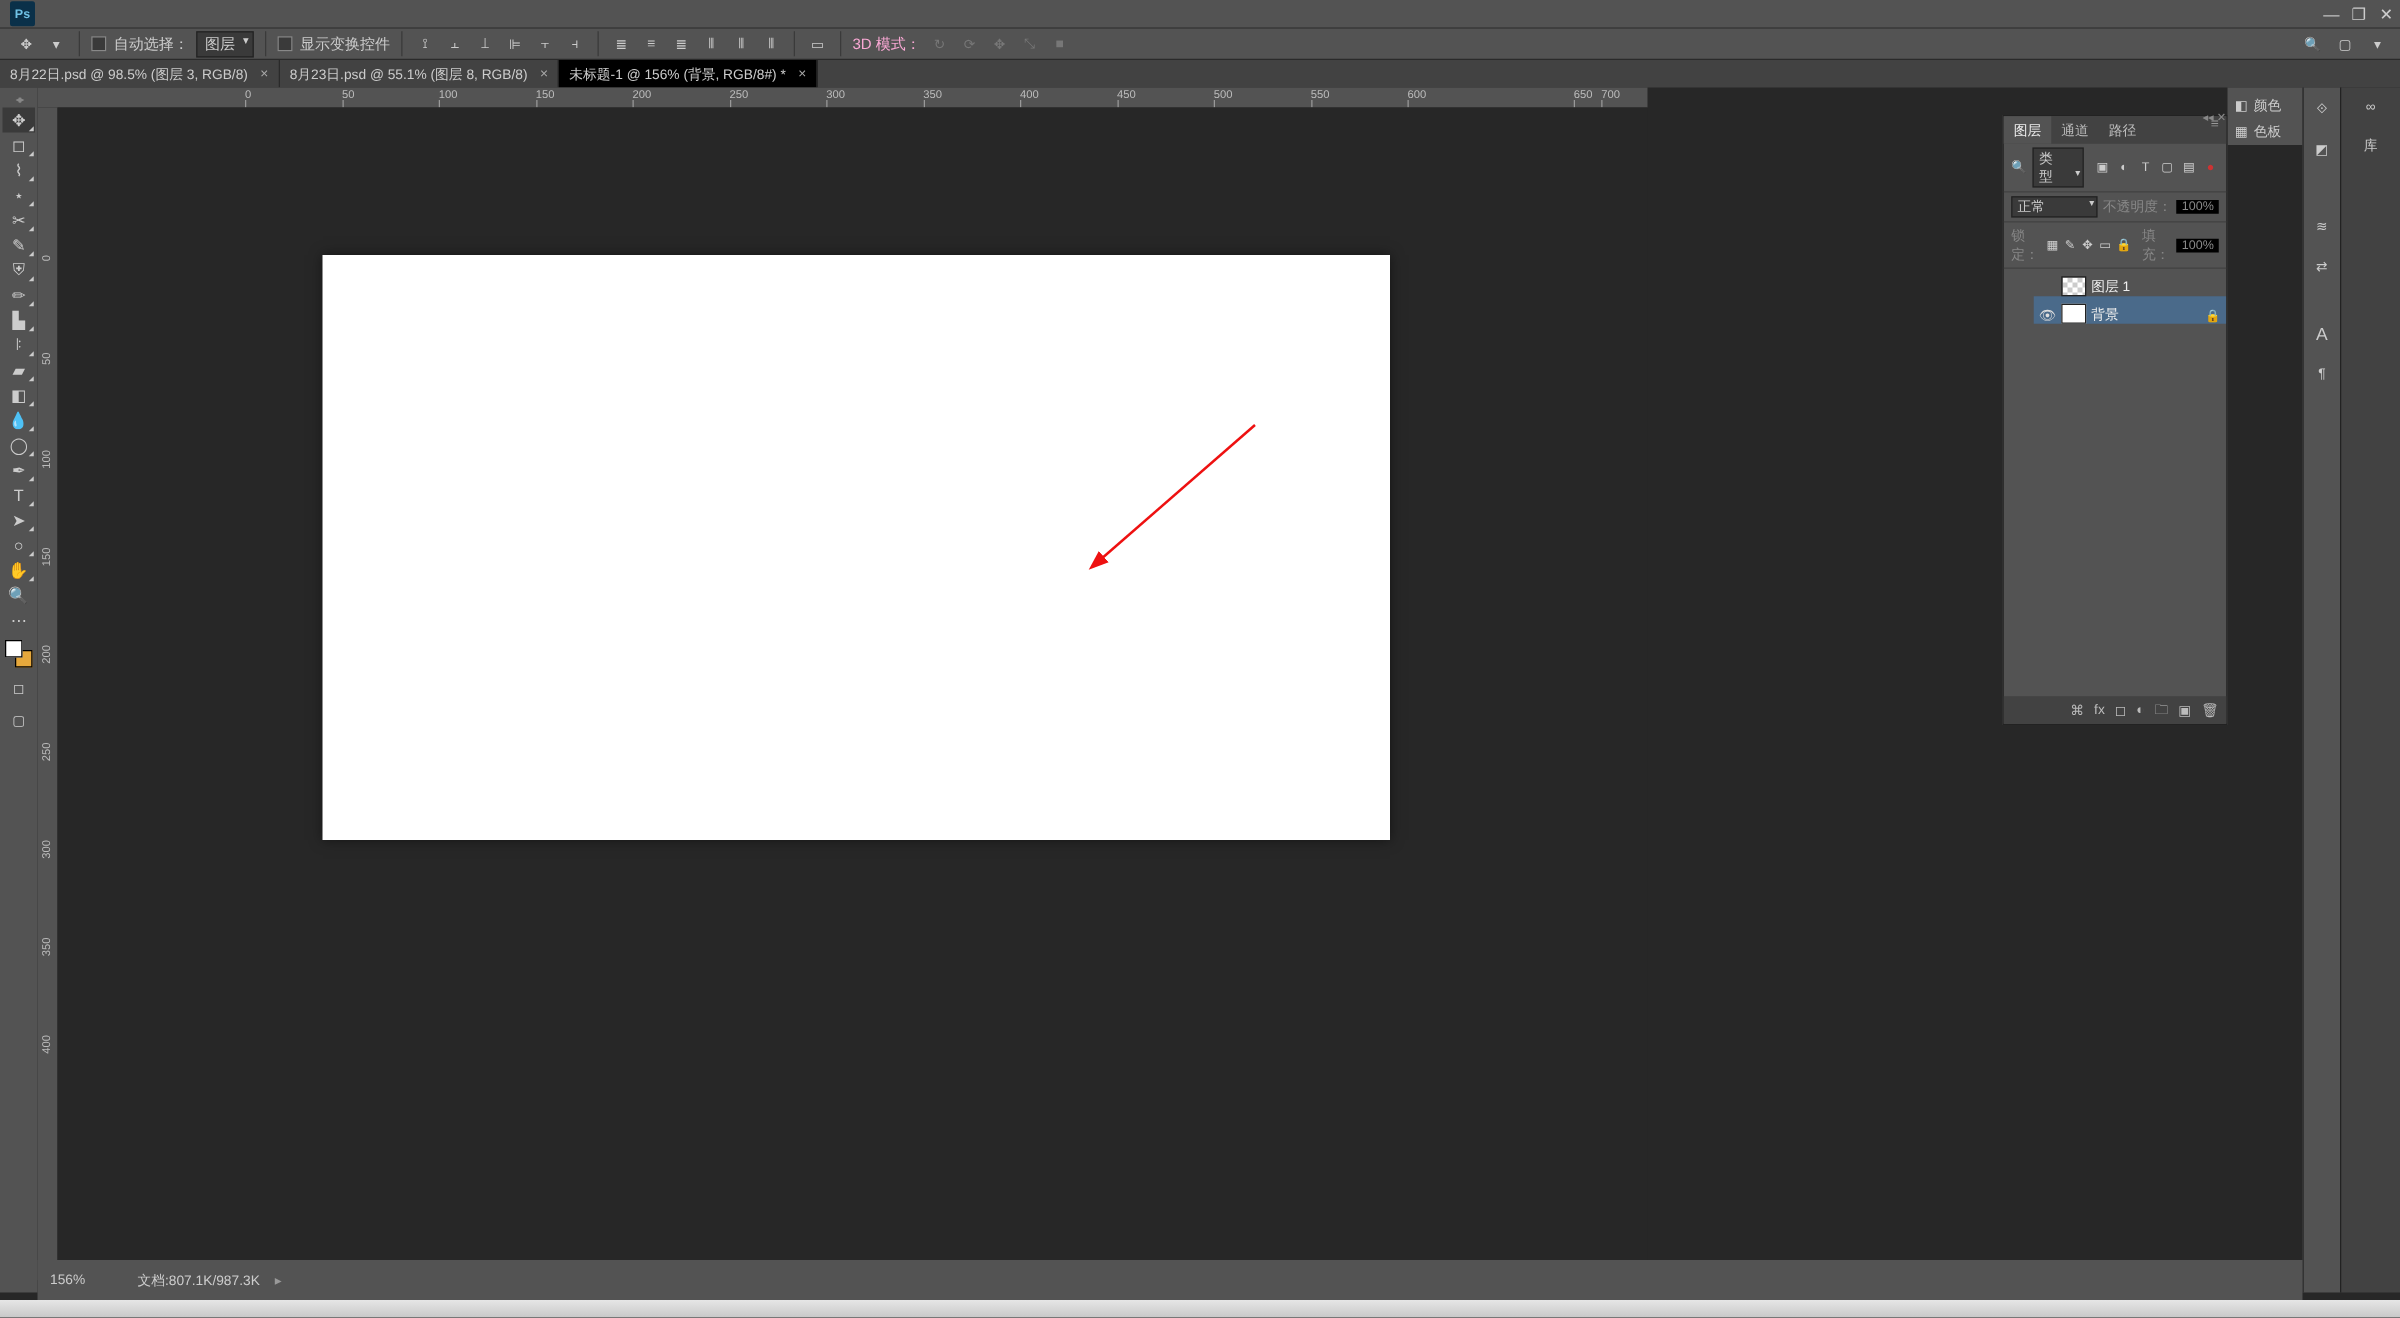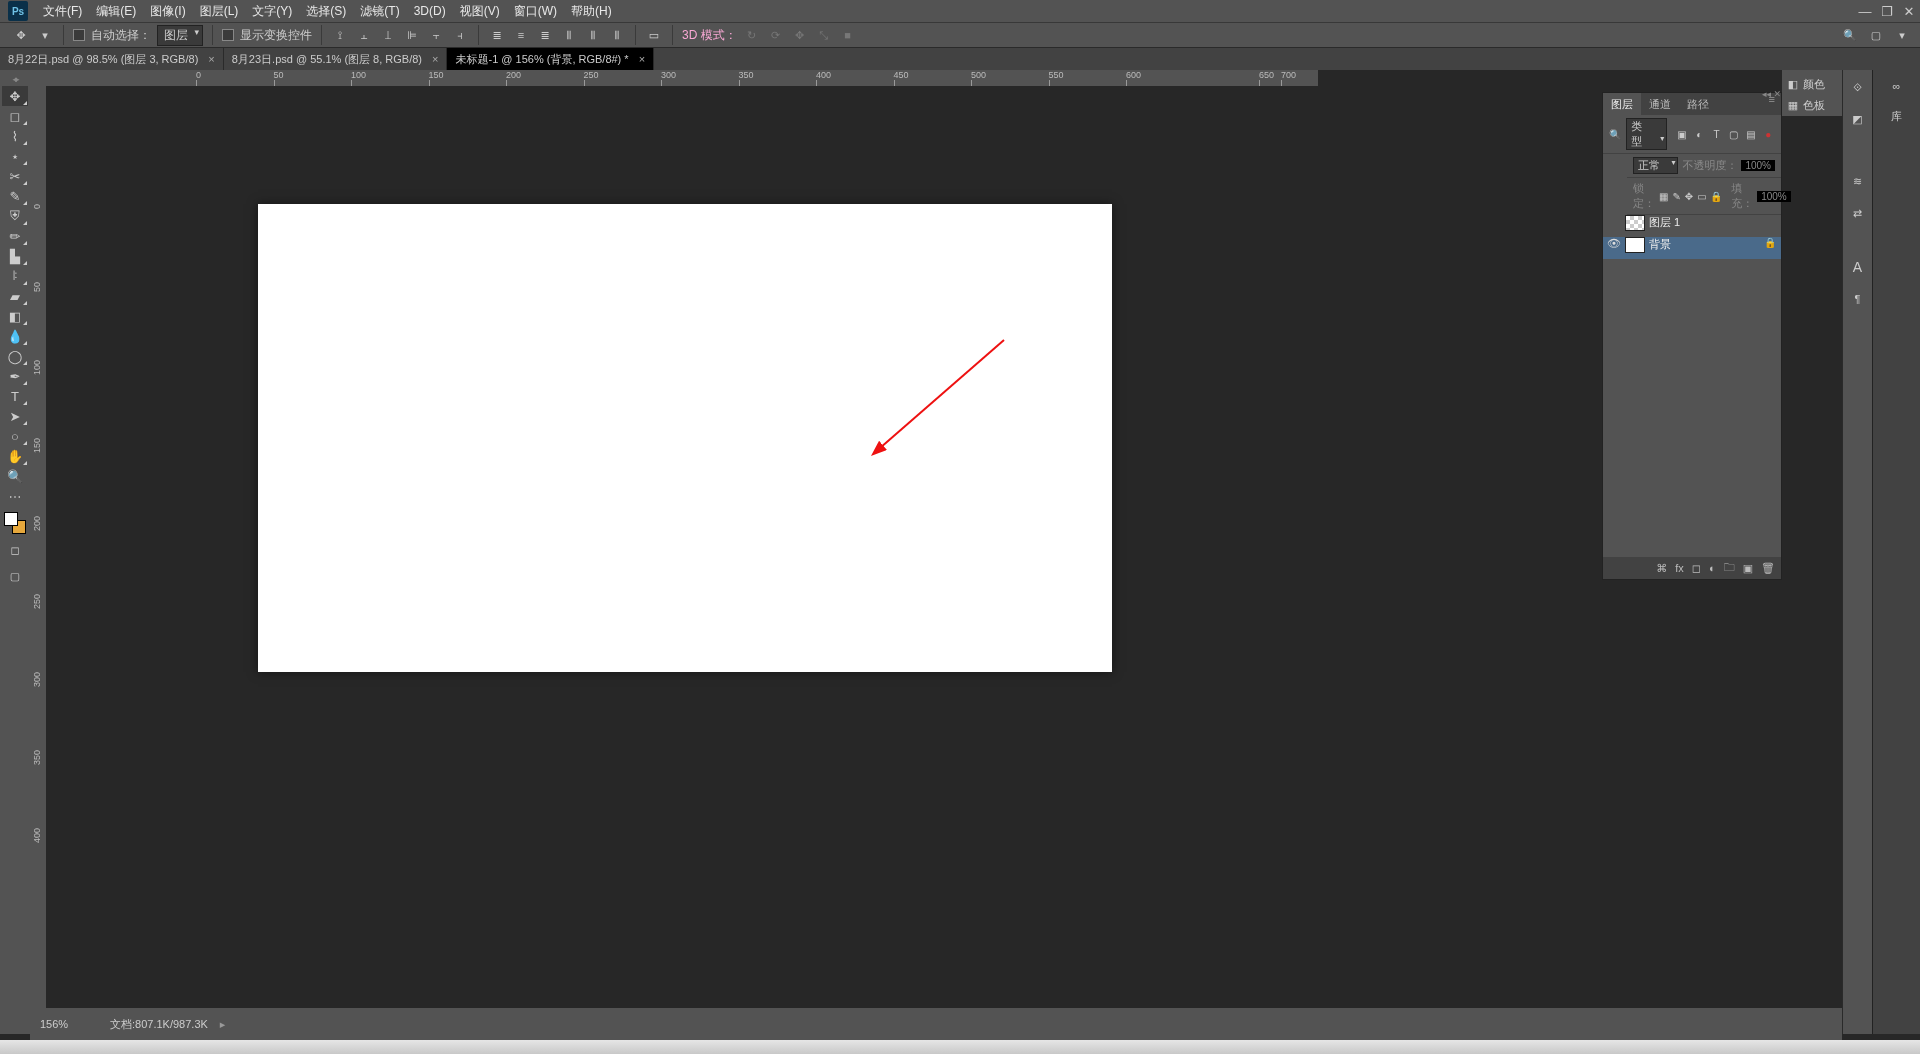--- a/index.html
+++ b/index.html
@@ -70,24 +70,24 @@
 .panel { position:absolute; top:92px; right:138px; width:180px; height:488px; background:#535353; border:1px solid #222; display:flex; flex-direction:column; }
 .panel-drag { position:absolute; top:-4px; right:0; font-size:9px; color:#888;}
 .panel-tabs { display:flex; height:22px; background:#424242; }
 .panel-tabs .t { padding:0 8px; display:flex; align-items:center; font-size:11px; color:#bbb; }
 .panel-tabs .t.active { background:#535353; color:#eee; }
 .panel-tabs .m { margin-left:auto; padding:0 6px; color:#999; }
 .panel-row { display:flex; align-items:center; padding:3px 6px; gap:4px; border-bottom:1px solid #424242;}
 .panel-row .sel { background:#3a3a3a; border:1px solid #222; font-size:11px; padding:0 14px 0 4px; position:relative; color:#ccc; }
 .panel-row .sel:after { content:"▾"; position:absolute; right:2px; font-size:8px;}
 .panel-row .mini-ic { width:14px; height:14px; display:flex; align-items:center; justify-content:center; color:#ccc; font-size:10px;}
-.panel-row.dis { color:#888;margin-left:24px; }
+.panel-row.dis { color:#888; }
 .panel-row .pct { background:#000000; padding:0 4px; font-size:10px; color:#888; }
 .layer-list { flex:1; overflow:auto; }
-.layer { display:flex; align-items:flex-start; height:22px; padding:0 4px; gap:4px; }
+.layer { display:flex; align-items:flex-end; height:22px; padding:0 4px; gap:4px;margin-left:24px; }
 .layer.sel { background:#4a6a8a; }
 .layer .vis { width:14px; text-align:center; color:#ddd; }
 .layer .thumb { width:20px; height:16px; background:#fff; border:1px solid #222; }
 .layer .thumb.trans { background:repeating-conic-gradient(#ccc 0 25%,#fff 0 50%) 0 0/8px 8px; }
 .layer .nm { font-size:11px; color:#eee; }
 .layer .lock { margin-left:auto; color:#ccc; font-size:10px; }
 .panel-foot { height:22px; background:#424242; display:flex; align-items:center; justify-content:flex-end; padding:0 6px; gap:8px; color:#bbb; font-size:11px; }
 
 
 .status { position:absolute; bottom:14px; left:30px; right:78px; height:32px; background:#535353; display:flex; align-items:center; font-size:11px; color:#ccc; }
@@ -97,33 +97,20 @@
 
 
 .taskbar { position:absolute; bottom:0; left:0; right:0; height:14px; background:linear-gradient(#e6e6e6,#c8c8c8); }
 
 </style>
 </head>
 <body>
 
 <div class="menu-bar">
   <div class="ps-logo">Ps</div>
-  <div id="menu-items" style="display: flex; height: 100%;">
-      <div class="item">文件(F)</div>
-      <div class="item">编辑(E)</div>
-      <div class="item">图像(I)</div>
-      <div class="item">图层(L)</div>
-      <div class="item">文字(Y)</div>
-      <div class="item">选择(S)</div>
-      <div class="item">滤镜(T)</div>
-      <div class="item">3D(D)</div>
-      <div class="item">视图(V)</div>
-      <div class="item">窗口(W)</div>
-      <div class="item">帮助(H)</div>
-    </div>
   <div class="win-ctrl">
     <div>—</div>
     <div>❐</div>
     <div>✕</div>
   </div>
 </div>
 
 <div class="options-bar">
   <div class="ico">✥</div>
   <div class="ico">▾</div>

